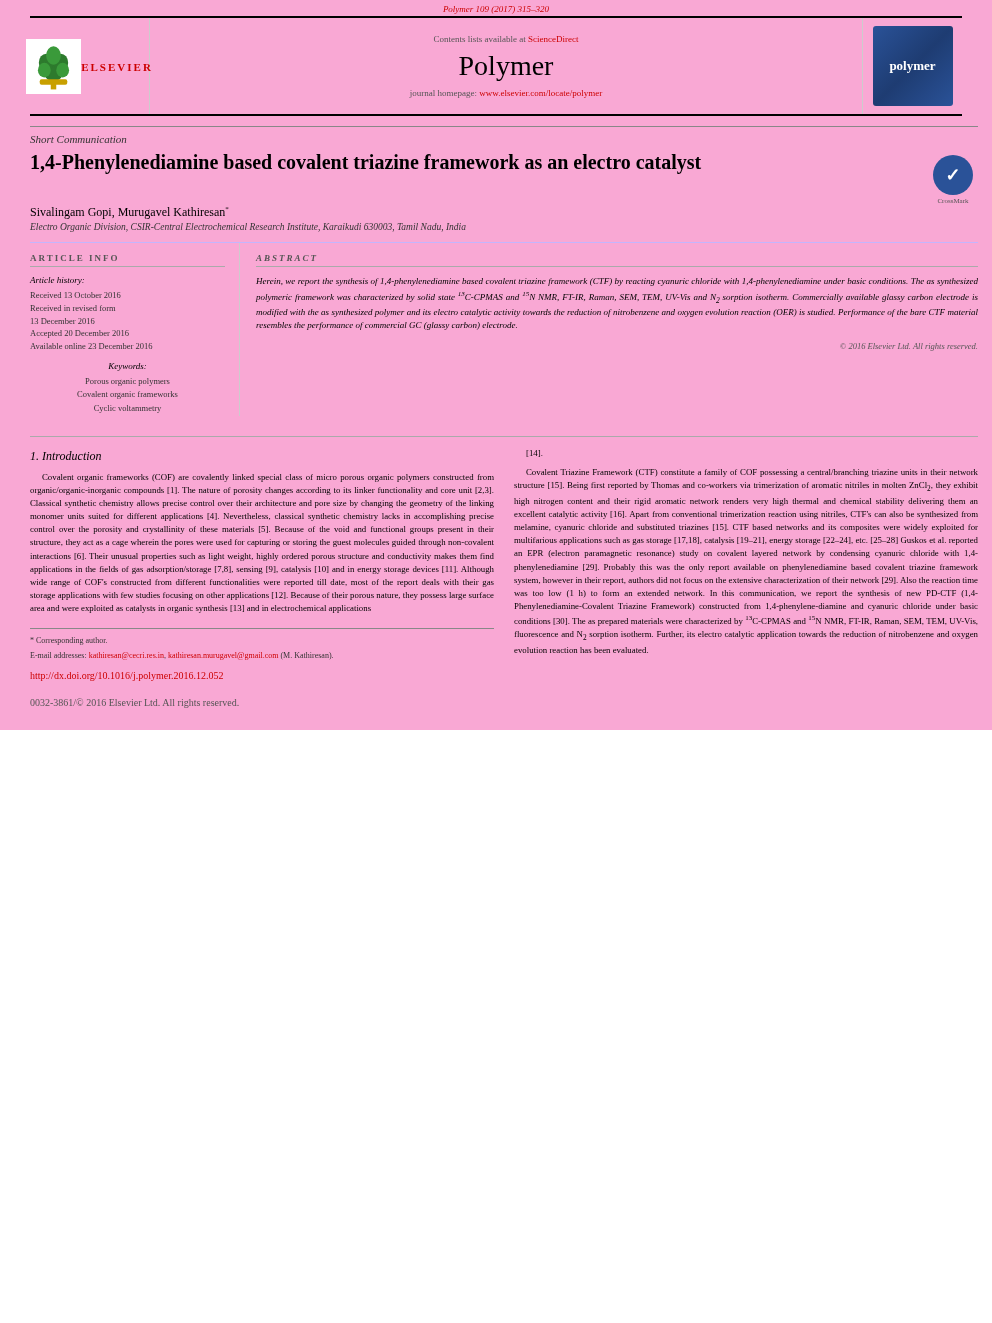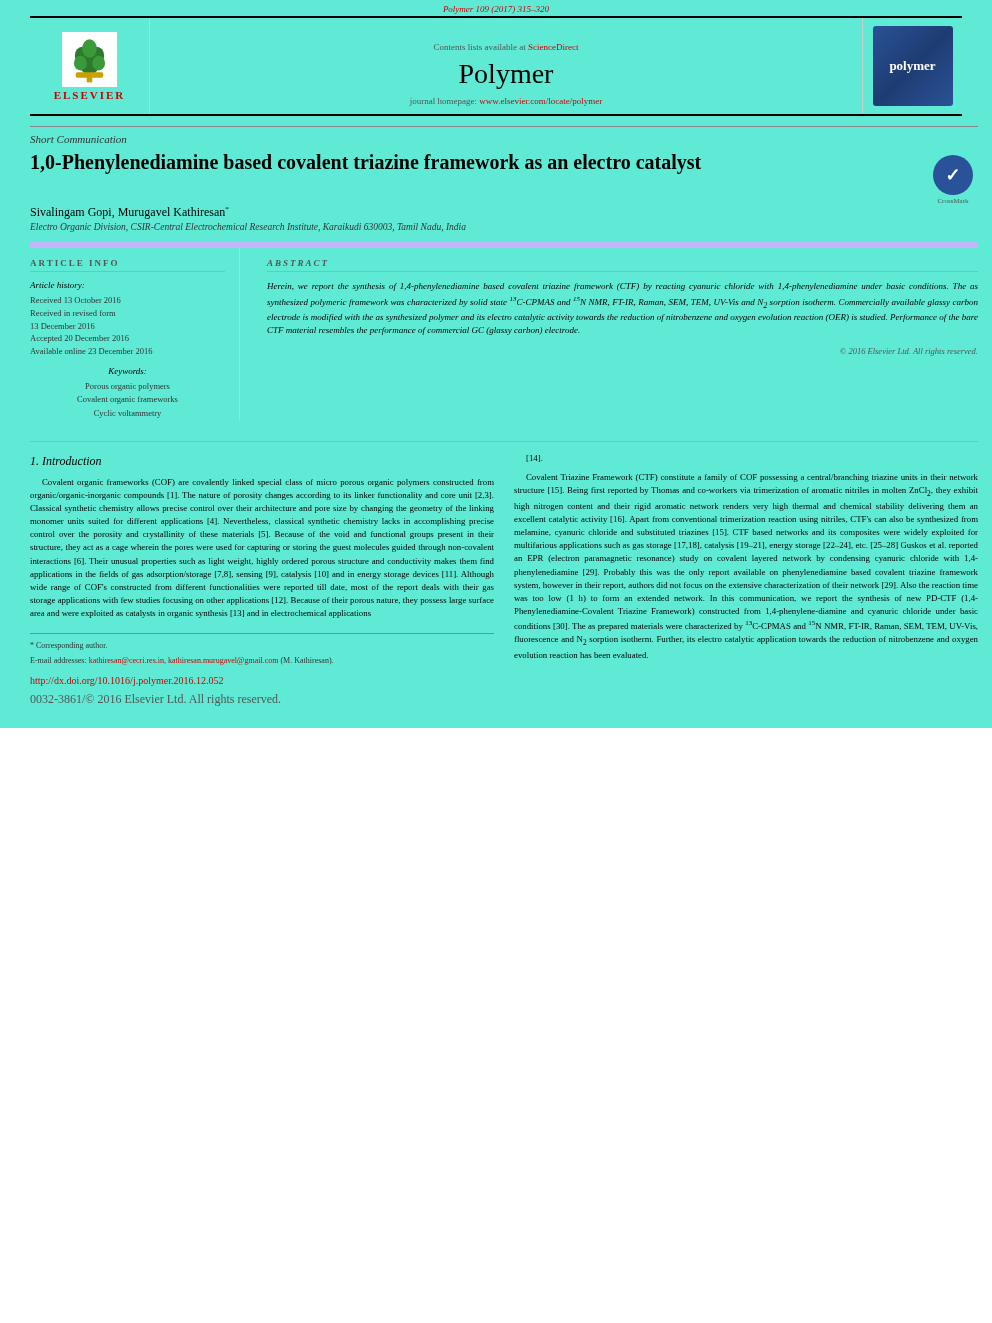--- a/index.html
+++ b/index.html
@@ -6,21 +6,21 @@
     body {
       font-family: "Times New Roman", Times, serif;
       background: #fff;
       width: 992px;
       min-height: 1323px;
       font-size: 10px;
       color: #000;
     }
     .page-wrapper {
       width: 992px;
-      background: #5eead4;
+      background: #f9a8d4;
       padding: 0;
     }
     
     .top-bar {
       text-align: center;
       padding: 4px 0 2px 0;
       font-size: 9px;
       color: #c00;
       font-style: italic;
     }
@@ -36,41 +36,41 @@
       width: 120px;
       display: flex;
       flex-direction: column;
       align-items: center;
       justify-content: center;
       padding: 8px;
       border-right: 1px solid #ccc;
     }
     .elsevier-logo {
       display: flex;
-      flex-direction: column;
+      flex-direction: row;
       align-items: center;
     }
     .elsevier-tree {
       width: 55px;
       height: 55px;
     }
     .elsevier-text {
       font-size: 11px;
       font-weight: bold;
       color: #c00;
       letter-spacing: 2px;
       margin-top: 2px;
     }
     .journal-header-center {
       flex: 1;
       text-align: center;
       padding: 8px 20px;
       display: flex;
       flex-direction: column;
-      justify-content: flex-end;
+      justify-content: center;
       align-items: center;
     }
     .sciencedirect-line {
       font-size: 9px;
       color: #555;
       margin-bottom: 4px;
     }
     .sciencedirect-link {
       color: #c00;
       text-decoration: none;
@@ -189,22 +189,22 @@
     .affiliation {
       font-size: 9.5px;
       font-style: italic;
       color: #333;
       margin-bottom: 10px;
     }
 
     
     .two-col {
       display: flex;
-      gap: 11px;
-      border-top: 6px solid #c4b5fd;
+      gap: 0;
+      border-top: 1px solid #c4b5fd;
       margin-top: 4px;
     }
     .col-left {
       width: 210px;
       min-width: 210px;
       padding-right: 14px;
       padding-top: 10px;
       border-right: 1px solid #ccc;
     }
     .col-right {
@@ -313,23 +313,23 @@
     .footnote-link {
       color: #c00;
       text-decoration: none;
     }
     .doi-line {
       font-size: 10px;
       color: #c00;
       margin-top: 6px;
     }
     .copyright-footer {
-      font-size: 12px;
-      color: #555;
-      margin-top: 2px;
+      font-size: 10px;
+      color: #555;
+      margin-top: 12px;
     }
 
     sup {
       font-size: 7px;
     }
   </style>
 </head>
 <body>
 
 <div class="page-wrapper">
@@ -376,21 +376,21 @@
         <span class="polymer-badge-text">polymer</span>
       </div>
     </div>
   </div>
 
   <div class="article-content">
 
     <div class="section-type">Short Communication</div>
 
     <div class="title-crossmark-row">
-      <div class="article-title">1,0-Phenylenediamine based covalent triazine framework as an electro catalyst</div>
+      <div class="article-title">1,4-Phenylenediamine based covalent triazine framework as an electro catalyst</div>
       <div class="crossmark-badge">
         <div class="crossmark-circle">✓</div>
         <div class="crossmark-label">CrossMark</div>
       </div>
     </div>
 
     <div class="authors-line">
       <span class="author-name">Sivalingam Gopi, Murugavel Kathiresan<sup>*</sup></span>
     </div>
 

